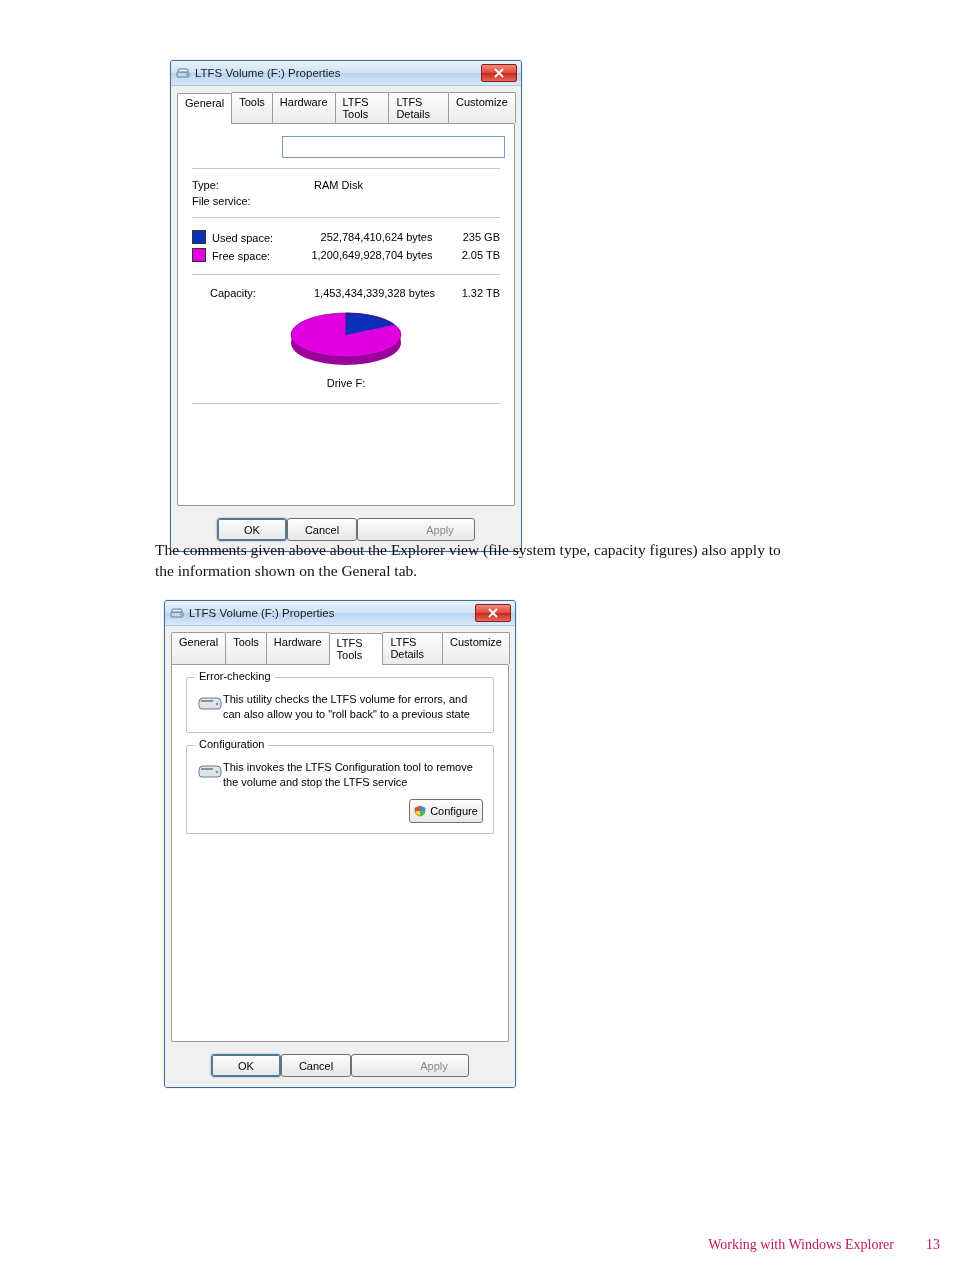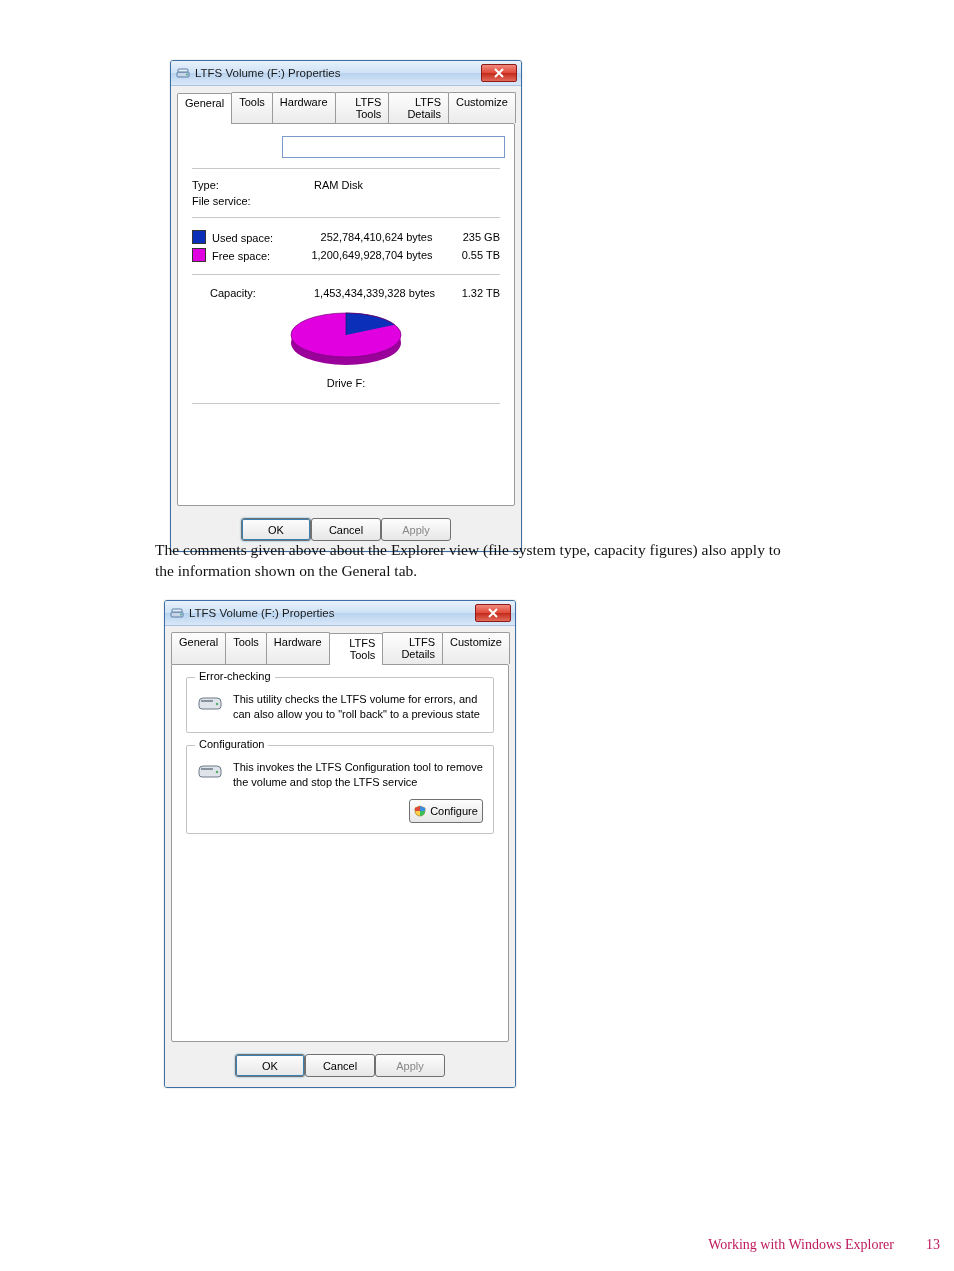--- a/index.html
+++ b/index.html
@@ -12,31 +12,31 @@
   .dialog{position:absolute;width:350px;border:1px solid #3b6ea5;border-radius:3px;overflow:hidden;
           background:#f0f0f0;box-shadow:0 0 0 1px rgba(0,0,0,.05);}
   .titlebar{height:24px;background:linear-gradient(#e8f1fb,#cfe2f6 48%,#b9d3ef 52%,#d9e8f8);
             display:flex;align-items:center;padding:0 4px;border-bottom:1px solid #a9c3e0;}
   .tb-icon{width:16px;height:16px;display:inline-block;margin-right:4px;}
   .tb-icon svg{display:block}
   .tb-title{font-size:11.5px;color:#1a1a1a;flex:1;white-space:nowrap;}
   .closebox{width:34px;height:16px;border:1px solid #8f1a1a;border-radius:2px;
             background:linear-gradient(#f08a7d,#e04a3a 48%,#c32b1d 52%,#e36a5a);display:flex;align-items:center;justify-content:center;}
   .closebox svg{display:block}
-  .tabstrip{display:flex;padding:6px 6px 0 6px;background:#f0f0f0;font-size:11px;text-align:right;}
+  .tabstrip{display:flex;padding:6px 6px 0 6px;background:#f0f0f0;font-size:11px;}
   .tab{border:1px solid #9b9b9b;border-bottom:none;padding:3px 7px;background:linear-gradient(#fdfdfd,#ebebeb);
        margin-right:-1px;position:relative;border-radius:2px 2px 0 0;cursor:pointer;}
   .tab.active{background:#fff;z-index:2;padding-bottom:4px;top:1px;}
   .tabpanel{background:#fff;border:1px solid #9b9b9b;margin:0 6px 6px 6px;border-radius:0 2px 2px 2px;
             padding:12px 14px 14px 14px;min-height:320px;position:relative;font-size:11px;}
   .btnrow{display:flex;justify-content:center;gap:0;padding:6px 0 10px 0;background:#f0f0f0;}
   .btn{min-width:68px;height:21px;border:1px solid #707070;border-radius:3px;
        background:linear-gradient(#fdfdfd,#e7e7e7);font-size:11px;display:flex;align-items:center;justify-content:center;cursor:pointer;}
   .btn.default{box-shadow:0 0 0 1px #3c7fb1 inset,0 0 2px #59a7dd;}
-  .btn.disabled{color:#888;}
+  .btn.disabled{color:#888;padding-left:48px;}
   .sbtn{min-width:72px;height:22px;border:1px solid #707070;border-radius:3px;
         background:linear-gradient(#fdfdfd,#e7e7e7);font-size:11px;display:flex;align-items:center;justify-content:center;cursor:pointer;gap:4px;}
 
   
   .name-input{width:215px;height:18px;border:1px solid #7a9ac9;background:#fff;margin-left:90px;padding:1px 3px;}
   .kvrow{display:flex;margin-top:4px;gap:32px;}
   .kvrow .k{width:90px;}
   .hr{border:none;border-top:1px solid #c8c8c8;margin:10px 0;}
   .sw{width:12px;height:12px;display:inline-block;border:1px solid #333;margin-right:6px;vertical-align:-2px;}
   .sw.used{background:#0b2fb8;}
@@ -44,21 +44,21 @@
   .space-table{width:100%;border-collapse:collapse;}
   .space-table td{padding:2px 0;font-size:11px;white-space:nowrap;}
   .space-table td.b{width:140px;text-align:right;padding-right:16px;}
   .space-table td.h{width:52px;text-align:right;}
   .pie-wrap{text-align:center;margin-top:8px;}
   .drivelabel{text-align:center;margin-top:6px;}
 
   
   .group{border:1px solid #c4c4c4;border-radius:2px;position:relative;padding:14px 10px 10px 10px;margin-bottom:12px;}
   .group-title{position:absolute;top:-8px;left:8px;background:#fff;padding:0 4px;font-size:11px;}
-  .grow{display:flex;gap:10px;}
+  .grow{display:flex;}
   .drive-icon{width:26px;height:20px;flex:0 0 auto;}
   .gdesc{font-size:11px;line-height:1.35;flex:1;}
   .gbtnrow{display:flex;justify-content:flex-end;margin-top:10px;}
   .shield{width:12px;height:12px;}
 </style>
 </head>
 <body>
 
 <div class="page">
 
@@ -101,21 +101,21 @@
       <table class="space-table">
         <tbody>
             <tr>
           <td style="width:102px;"><span class="sw used"></span><span>Used space:</span></td>
           <td class="b">252,784,410,624 bytes</td>
           <td class="h">235 GB</td>
         </tr>
         <tr>
           <td><span class="sw free"></span><span>Free space:</span></td>
           <td class="b">1,200,649,928,704 bytes</td>
-          <td class="h">0.55 TB</td>
+          <td class="h">2.05 TB</td>
         </tr>
       </tbody>
         </table>
       <hr class="hr">
       <table class="space-table">
         <tbody>
             <tr>
           <td style="width:102px;padding-left:18px;margin-top:7px;">Capacity:</td>
           <td class="b">1,453,434,339,328 bytes</td>
           <td class="h">1.32 TB</td>

